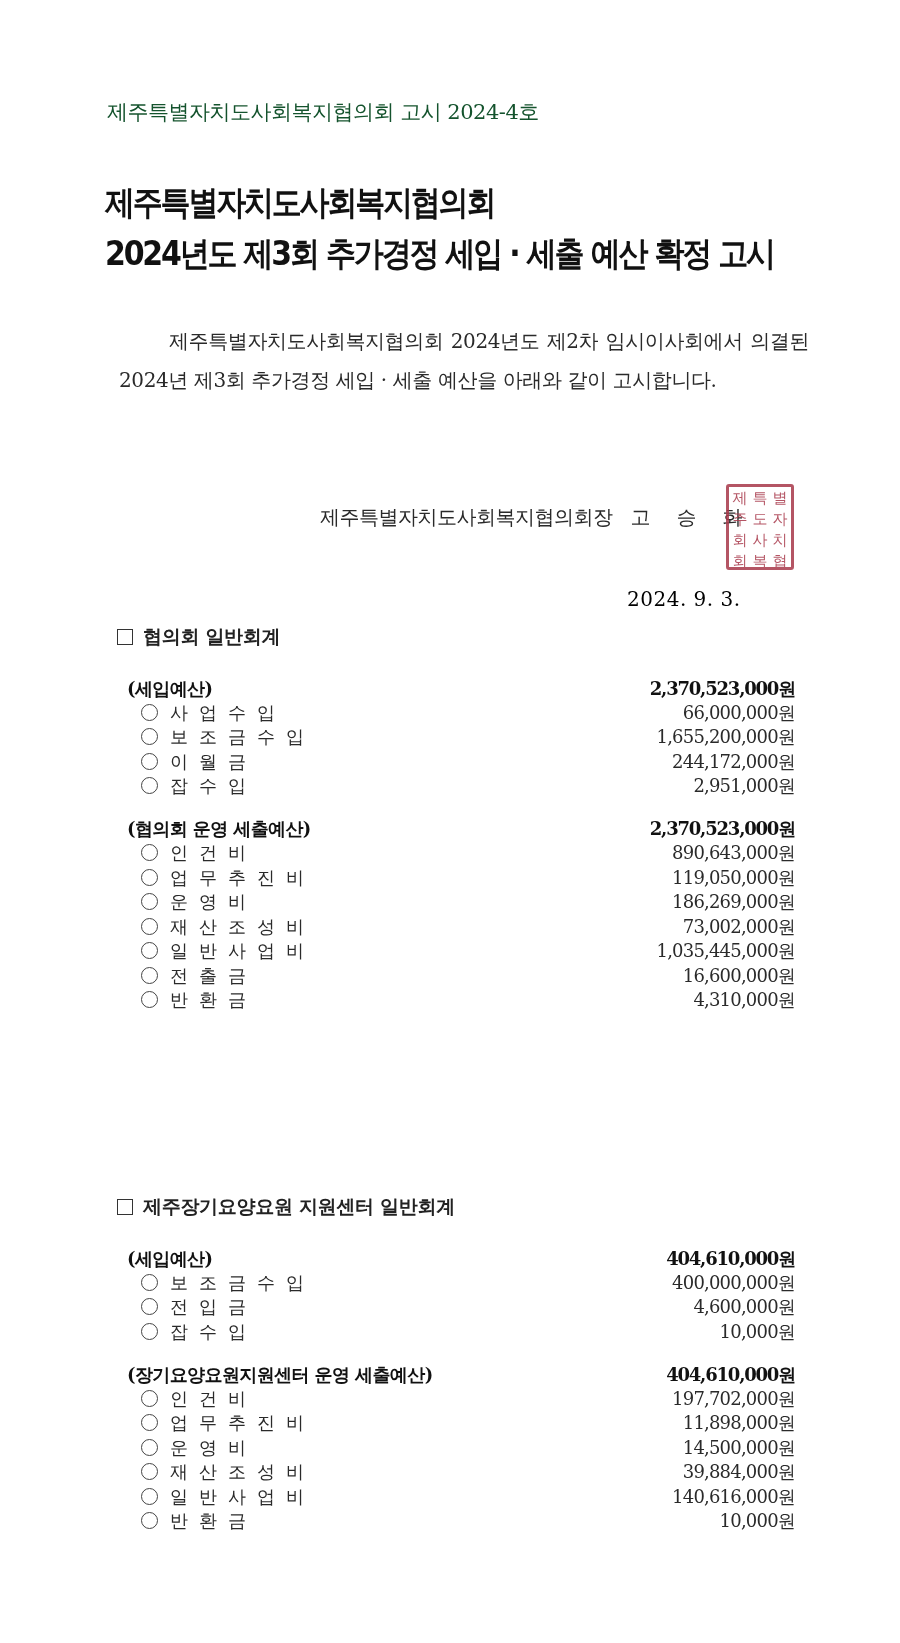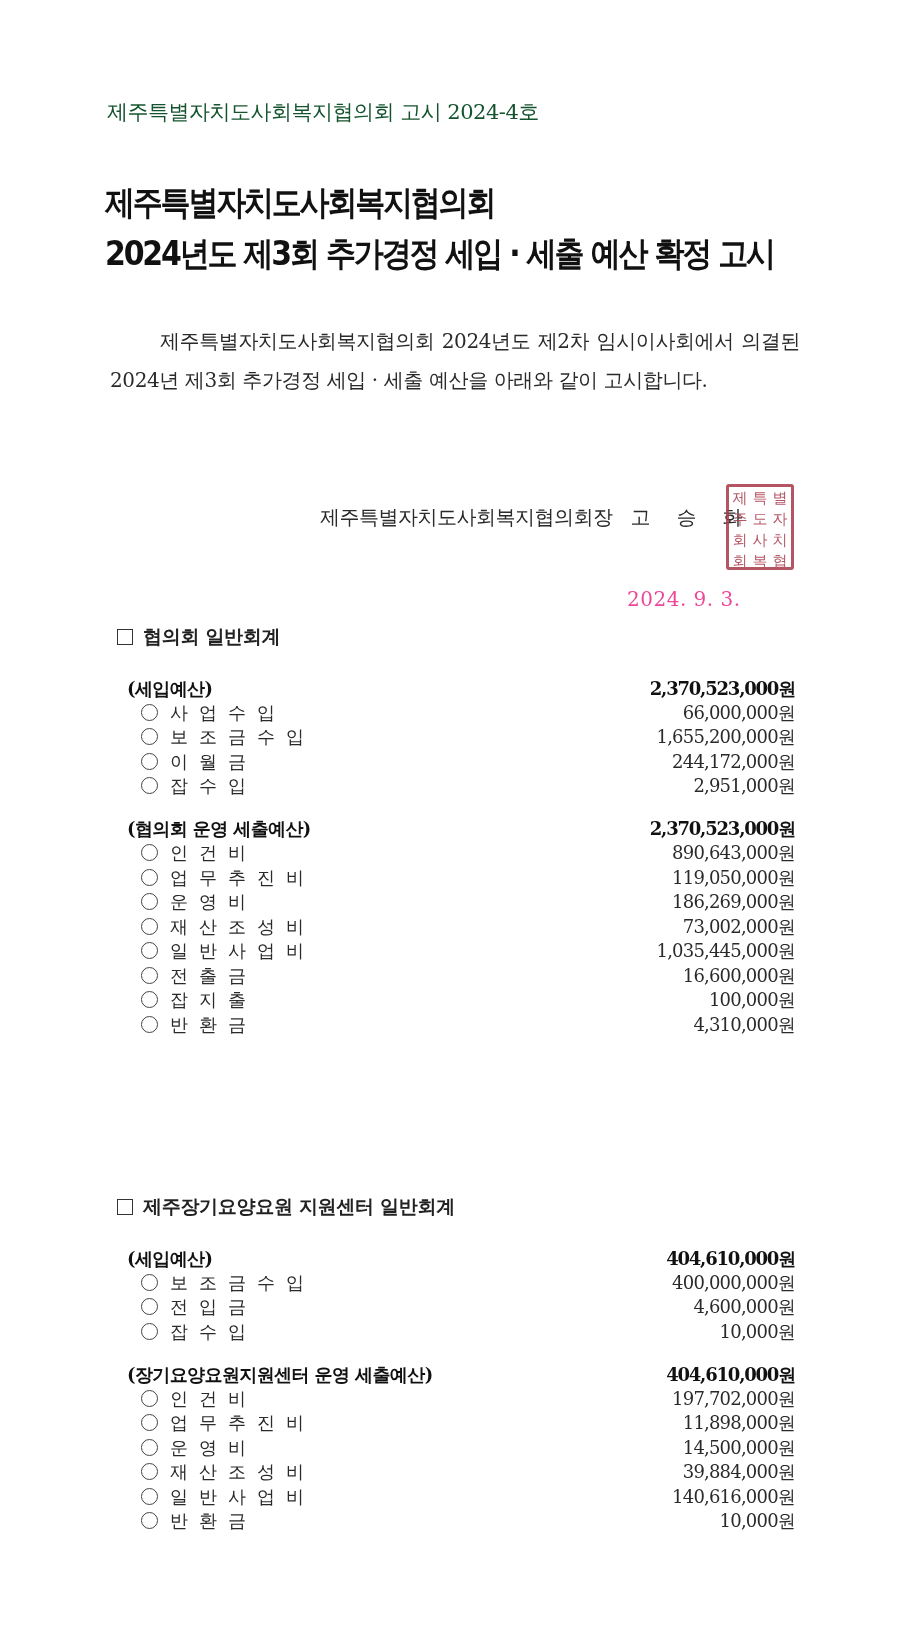--- a/index.html
+++ b/index.html
@@ -14,38 +14,38 @@
       white-space: nowrap;
     }
     .title {
       left: 105px; font-family: "DejaVu Sans", "Liberation Sans", sans-serif;
       font-weight: bold; font-size: 30px; letter-spacing: -2.2px; color: #111;
       white-space: nowrap; transform: scaleY(1.12); transform-origin: left top;
     }
     .title.l1 { top: 180px; }
     .title.l2 { top: 231px; }
     .body-text {
-      left: 110px; top: 322px; width: 690px; font-size: 20px; line-height: 39px;
+      left: 119px; top: 322px; width: 690px; font-size: 20px; line-height: 39px;
       color: #2a2a2a; text-align: justify; letter-spacing: -0.4px;
     }
     .body-text .indent { display: inline-block; width: 50px; }
     .signer {
       left: 320px; top: 504px; font-size: 20px; color: #2a2a2a; letter-spacing: -0.5px;
       white-space: nowrap;
     }
     .signer .name { margin-left: 18px; letter-spacing: 26px; }
     .seal {
       left: 726px; top: 484px; width: 68px; height: 86px;
       border: 3px solid #a8384a; border-radius: 3px; opacity: 0.85;
       display: grid; grid-template-columns: repeat(3, 1fr); grid-template-rows: repeat(4, 1fr);
       color: #a8384a; font-size: 15px; text-align: center; line-height: 21px;
       font-family: "DejaVu Sans", sans-serif; box-sizing: border-box; padding: 1px;
     }
     .date {
-      left: 627px; top: 587px; font-size: 20px; color: #ec4899; letter-spacing: 0.5px;
+      left: 627px; top: 587px; font-size: 20px; color: #000000; letter-spacing: 0.5px;
       white-space: nowrap;
     }
     .section-title {
       left: 117px; font-size: 19px; font-weight: bold; color: #222; white-space: nowrap;
       letter-spacing: -0.3px; display: flex; align-items: center;
     }
     .section-title .box {
       display: inline-block; width: 16px; height: 16px; border: 1.5px solid #333;
       margin-right: 10px; box-sizing: border-box;
     }
@@ -146,24 +146,20 @@
     </div>
   <div class="row item">
       <span class="lbl"><span class="circle"></span><span>일반사업비</span></span>
       <span class="amt">1,035,445,000원</span>
     </div>
   <div class="row item">
       <span class="lbl"><span class="circle"></span><span>전출금</span></span>
       <span class="amt">16,600,000원</span>
     </div>
   <div class="row item">
-      <span class="lbl"><span class="circle"></span><span>잡지출</span></span>
-      <span class="amt">100,000원</span>
-    </div>
-  <div class="row item">
       <span class="lbl"><span class="circle"></span><span>반환금</span></span>
       <span class="amt">4,310,000원</span>
     </div>
 </div>
 
 <div class="abs section-title" style="top:1194px;">
   <span class="box"></span>
   <span>제주장기요양요원 지원센터 일반회계</span>
 </div>
 

